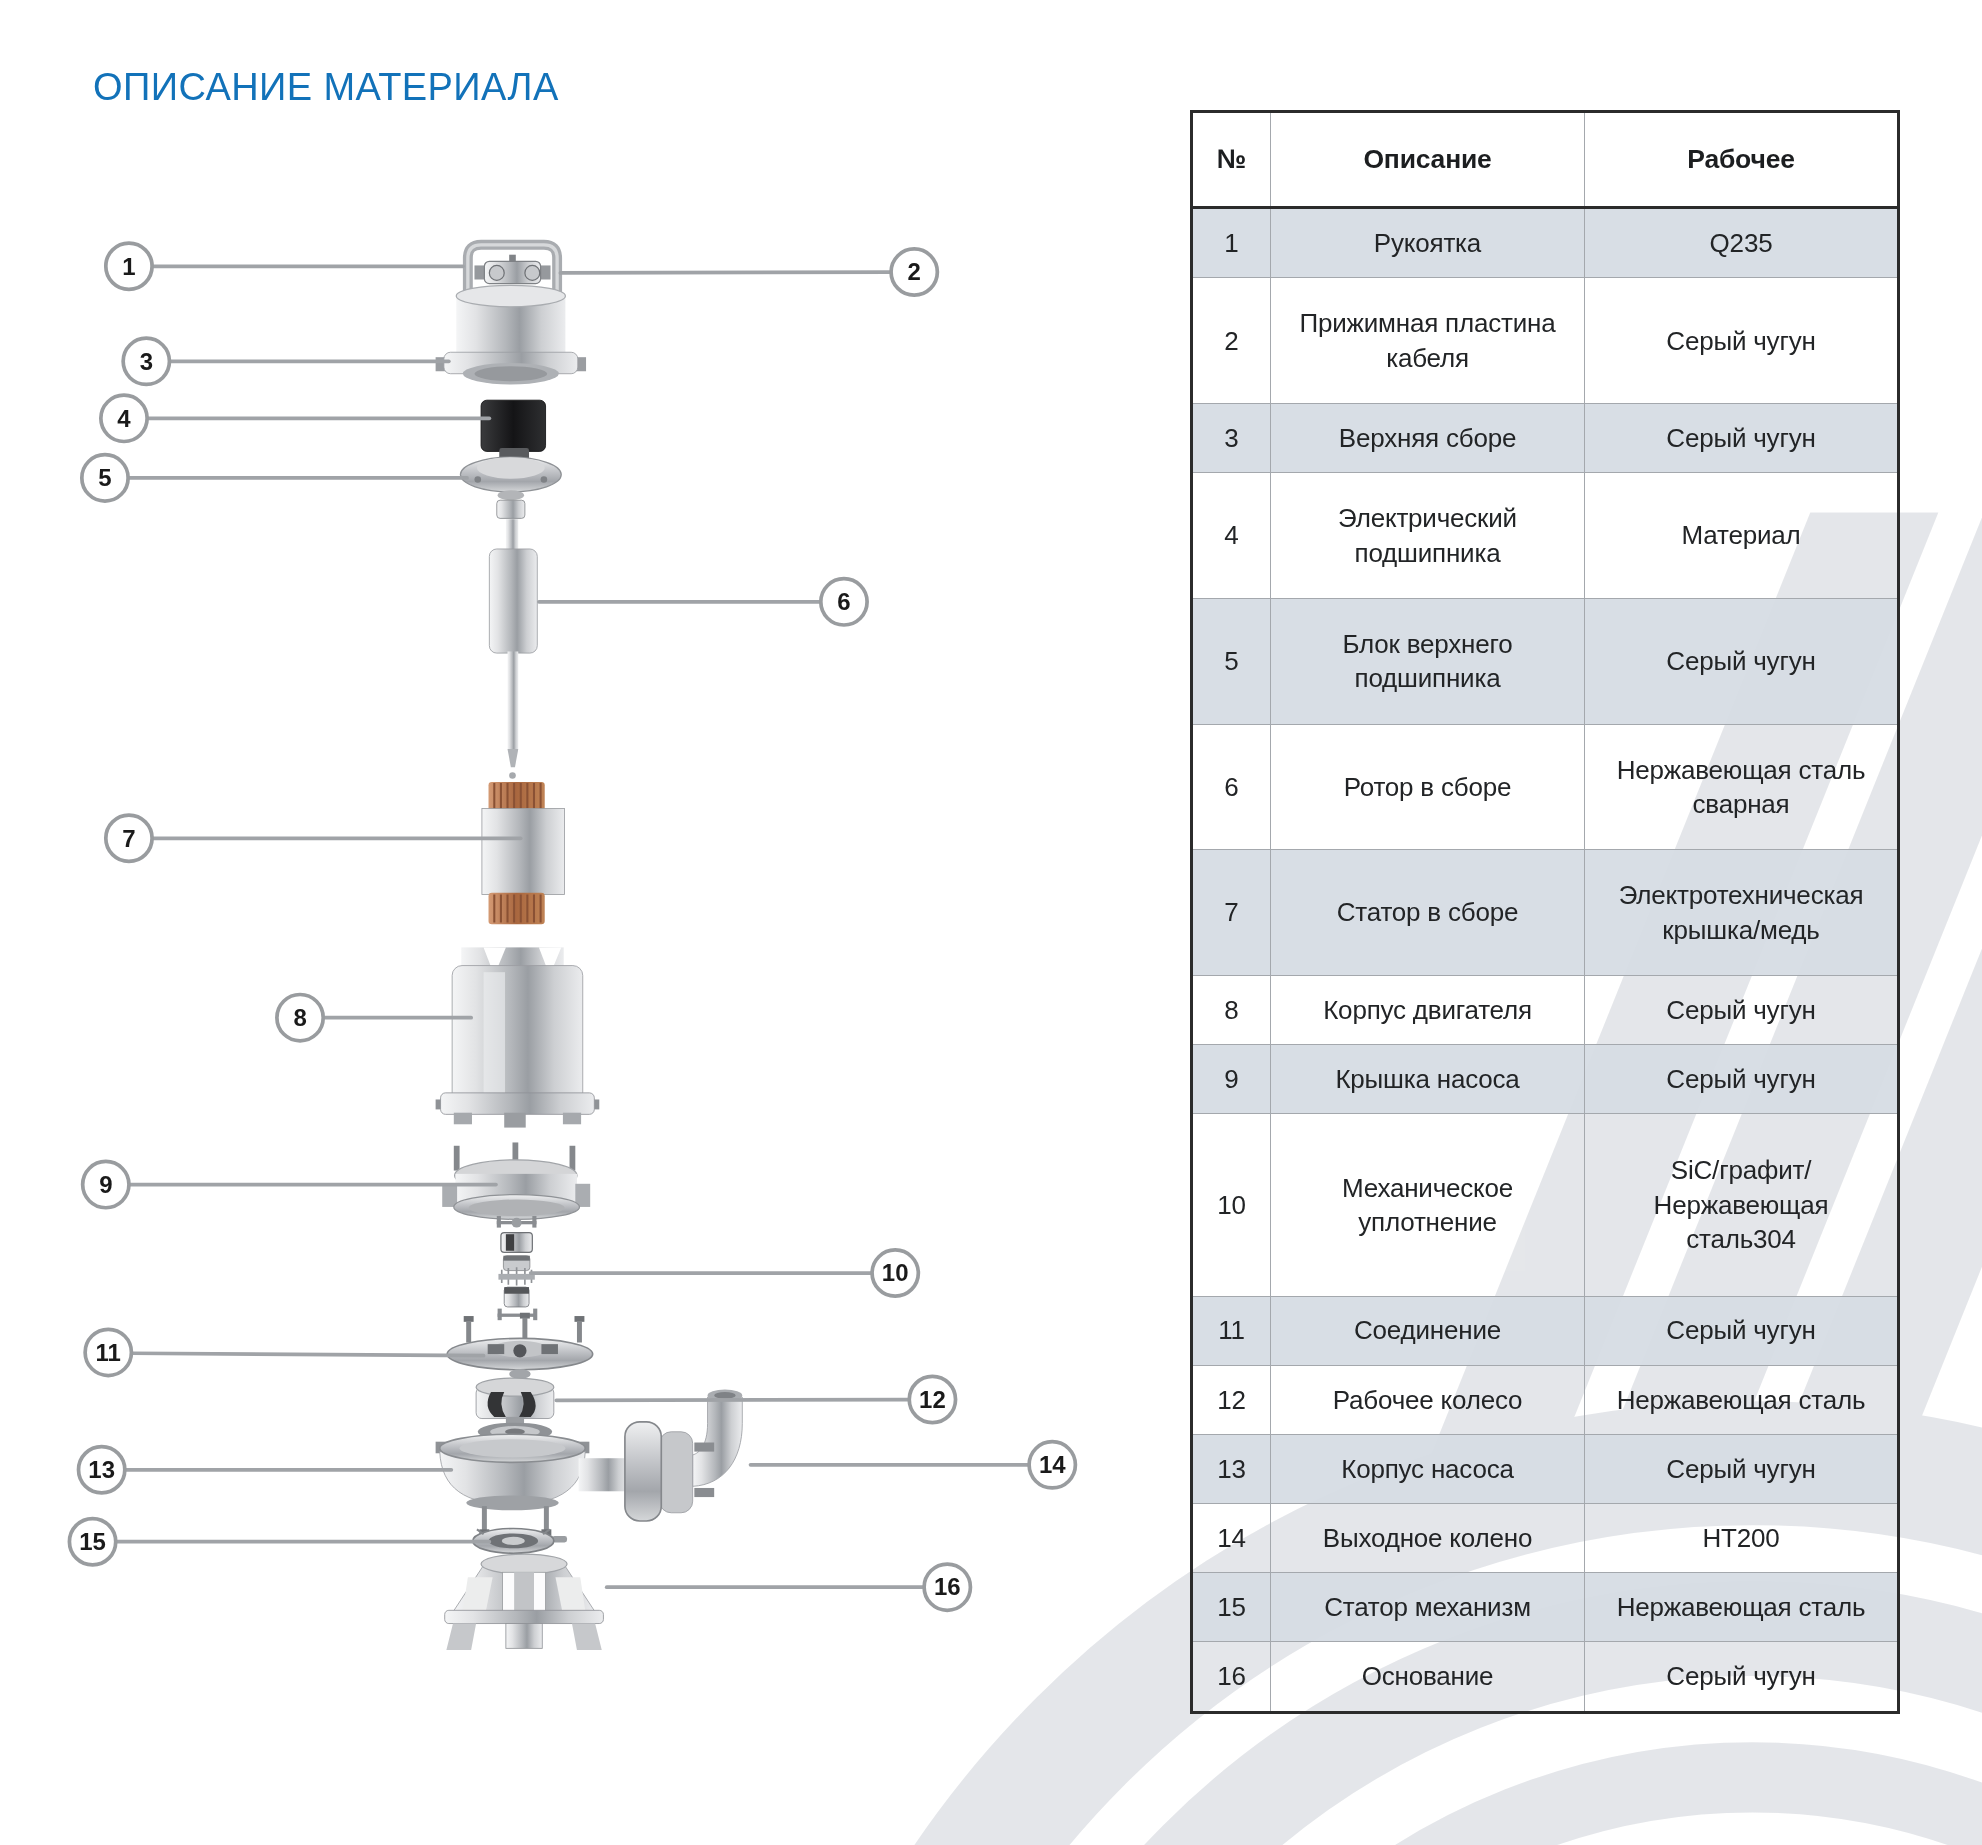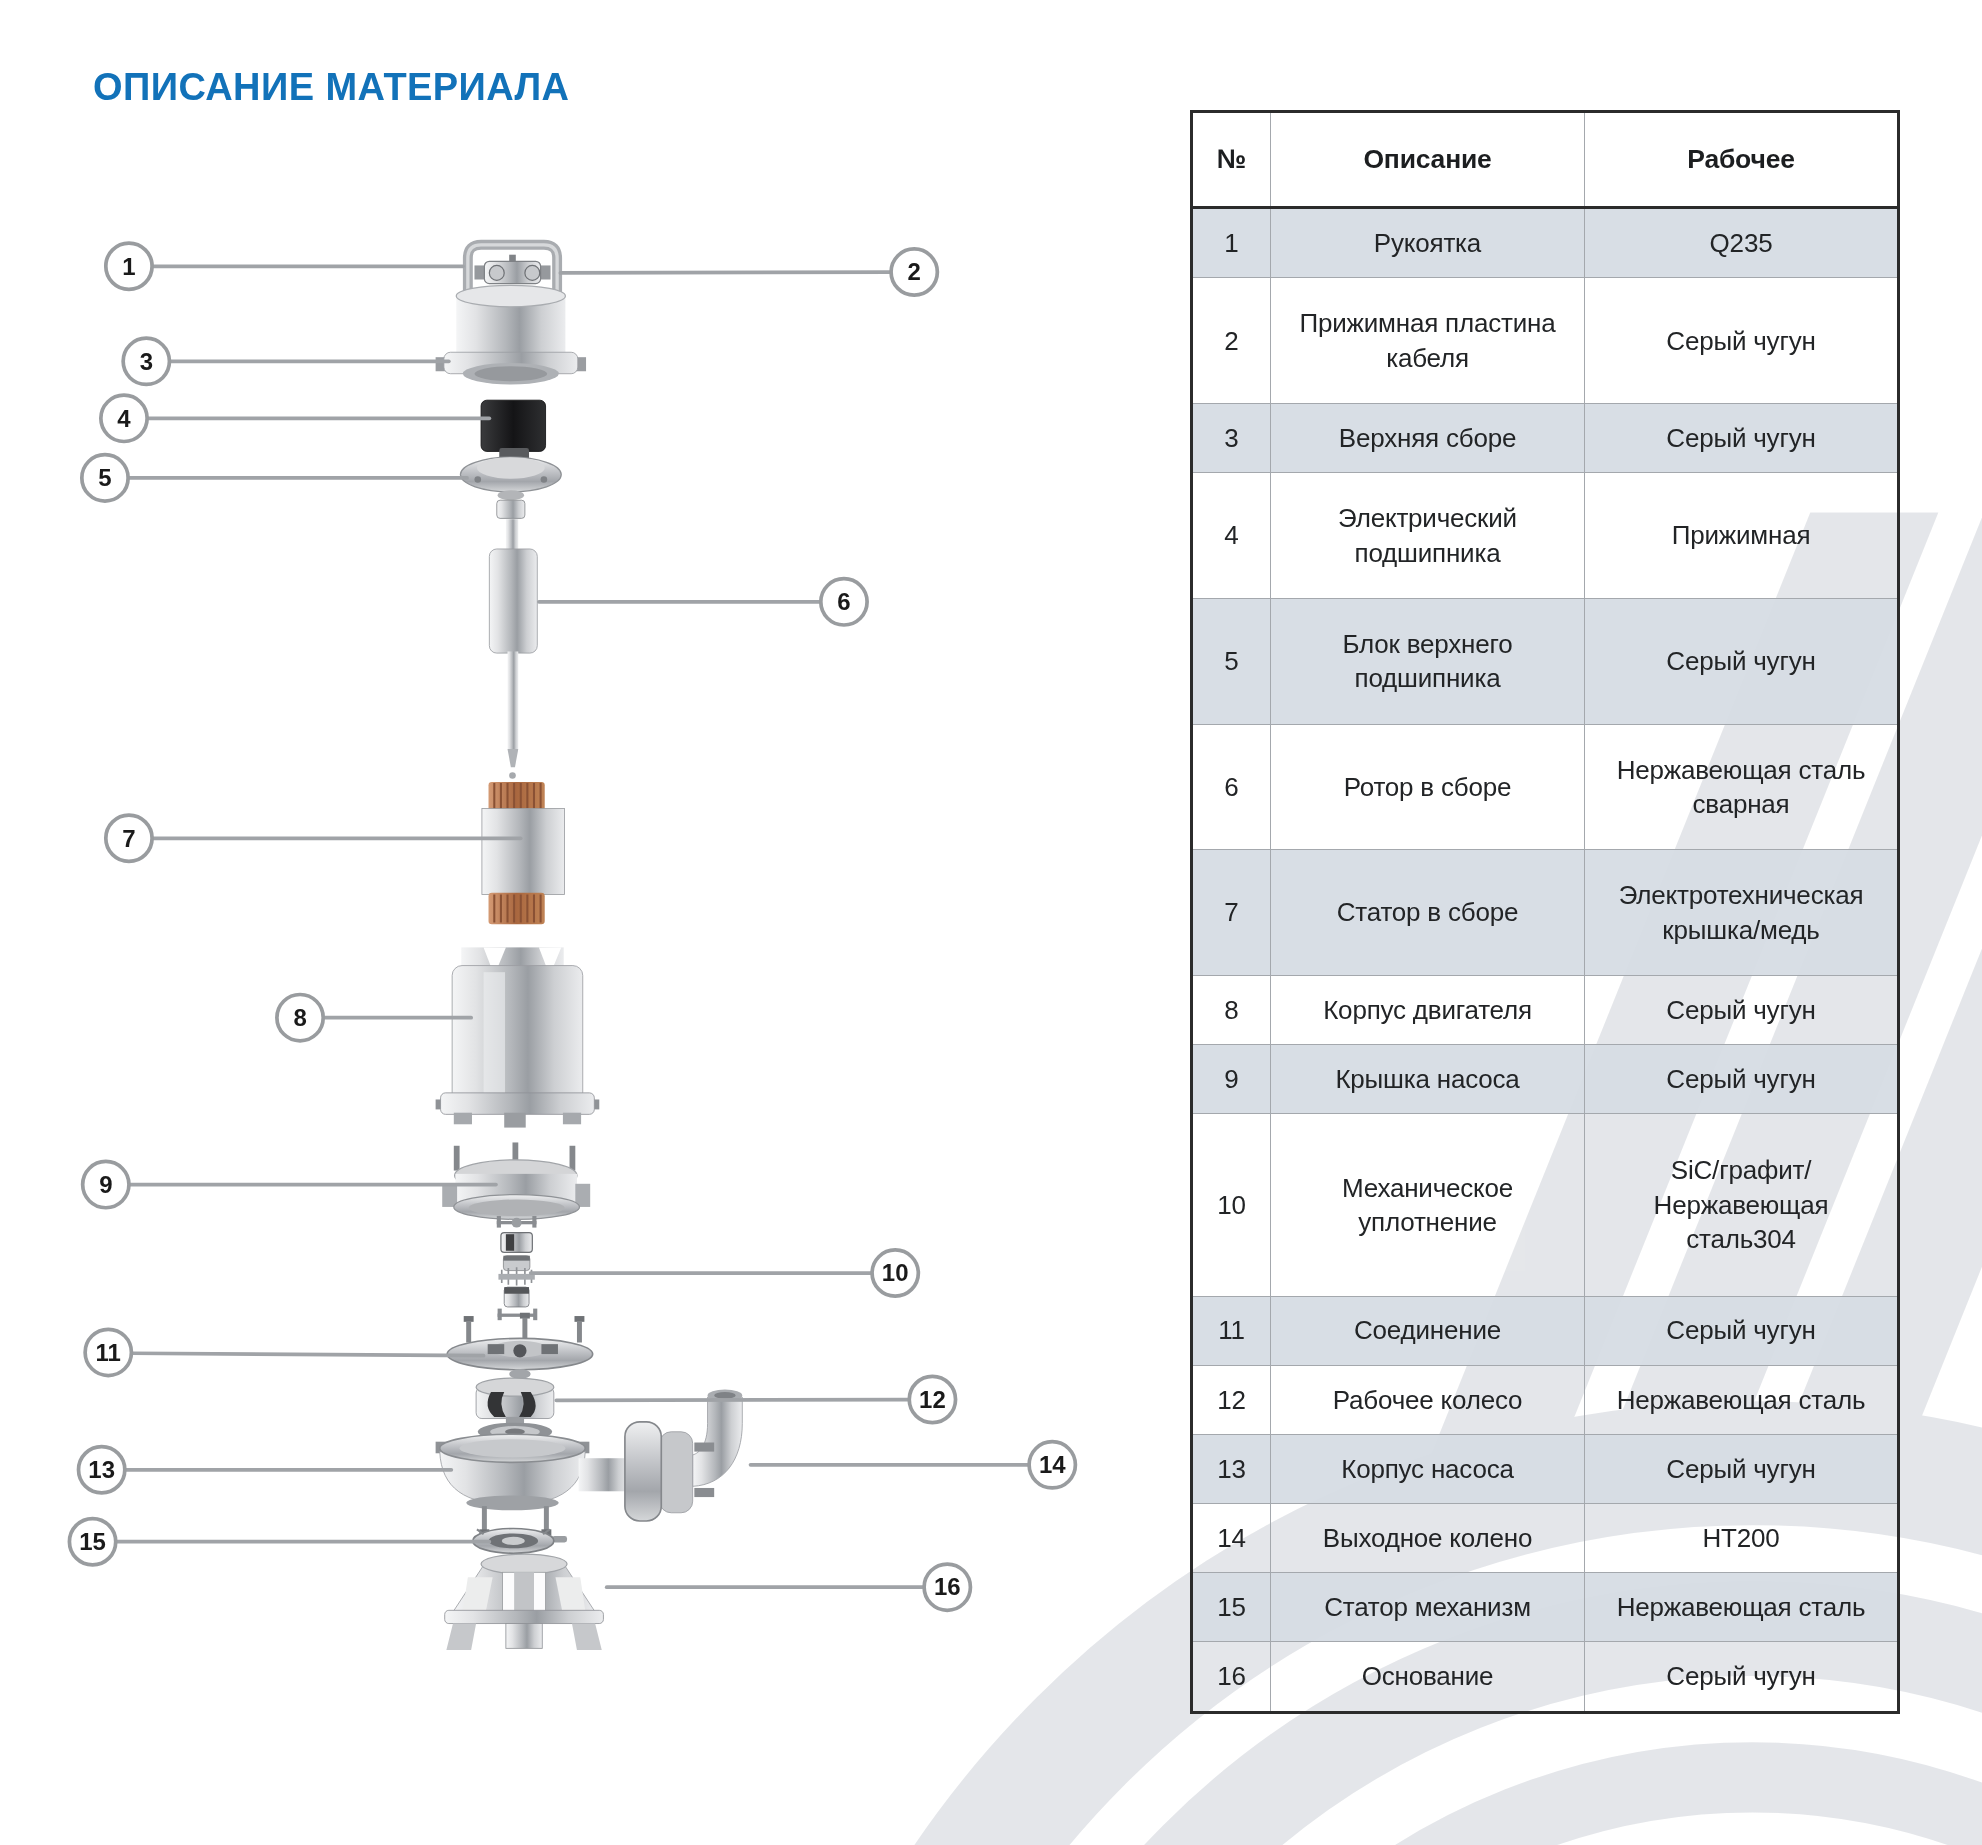--- a/index.html
+++ b/index.html
@@ -3,21 +3,21 @@
 <meta charset="utf-8">
 <style>
   html,body { margin:0; padding:0; background:#ffffff; }
   .page {
     position:relative; width:1983px; height:1846px; overflow:hidden;
     background:#ffffff; font-family:"Liberation Sans", sans-serif;
   }
   
   .page-title {
     position:absolute; left:93px; top:66px; margin:0;
-    font-size:38px; font-weight:700; letter-spacing:0.4px;
+    font-size:38px; font-weight:400; letter-spacing:0.4px;
     color:#1272b9; white-space:nowrap; z-index:4;
   }
   
   svg.layer { position:absolute; left:0; top:0; z-index:1; }
   svg.wm    { z-index:0; }
   
   .materials-table-wrap {
     position:absolute; left:1190px; top:110px; width:707px; height:1604px; z-index:3;
   }
   table.materials {
@@ -371,21 +371,21 @@
         </tr>
         <tr>
           <td>3</td>
           <td>Верхняя сборе</td>
           <td>Серый чугун</td>
         </tr>
         <tr>
           <td>4</td>
           <td>Электрический
 подшипника</td>
-          <td>Прижимная</td>
+          <td>Материал</td>
         </tr>
         <tr>
           <td>5</td>
           <td>Блок верхнего
 подшипника</td>
           <td>Серый чугун</td>
         </tr>
         <tr>
           <td>6</td>
           <td>Ротор в сборе</td>

